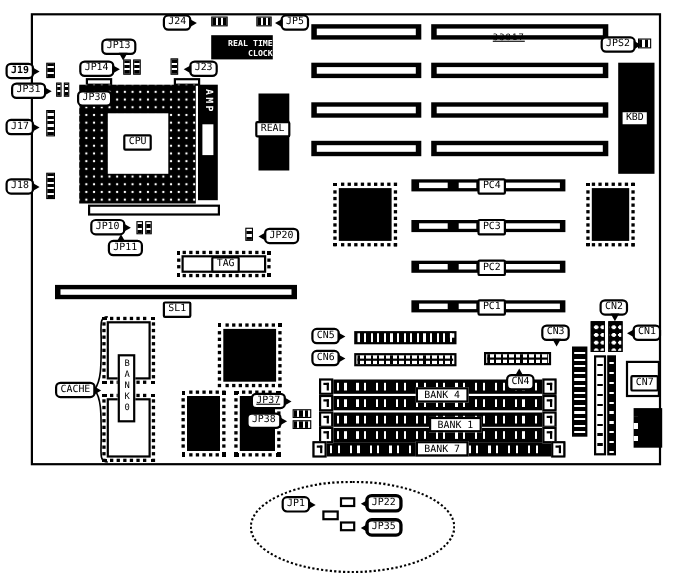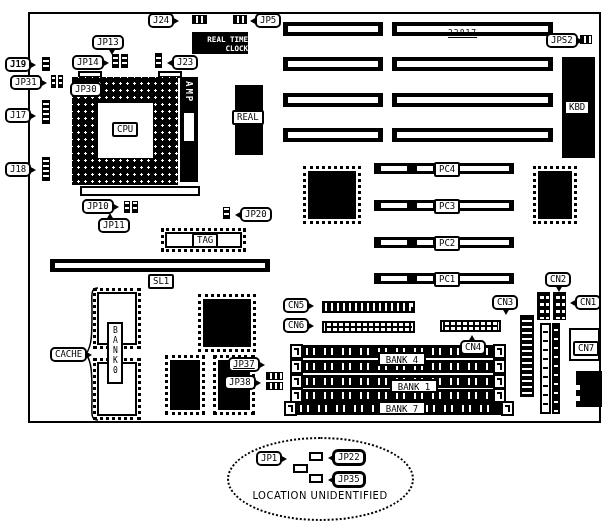--- a/index.html
+++ b/index.html
@@ -297,15 +297,14 @@
   </div>
   <div class="banklbl" style="left:378px;top:401px;width:48px;height:14px;">BANK 7</div>
 
   <div class="abs ellipse" style="left:227px;top:437px;width:187px;height:84px;"></div>
   <div class="lbl tail-r" style="left:256px;top:451px;">JP1</div>
   <div class="abs jmp-w" style="left:293px;top:464px;width:15px;height:9px;"></div>
   <div class="abs jmp-w" style="left:309px;top:452px;width:14px;height:9px;"></div>
   <div class="lbl bold tail-l" style="left:332px;top:449px;">JP22</div>
   <div class="abs jmp-w" style="left:309px;top:474px;width:14px;height:9px;"></div>
   <div class="lbl bold tail-l" style="left:332px;top:471px;">JP35</div>
-  <div class="abs caption" style="left:240px;top:490px;width:160px;">LOCATION UNIDENTIFIED</div>
 
 </div>
 
 </body></html>

